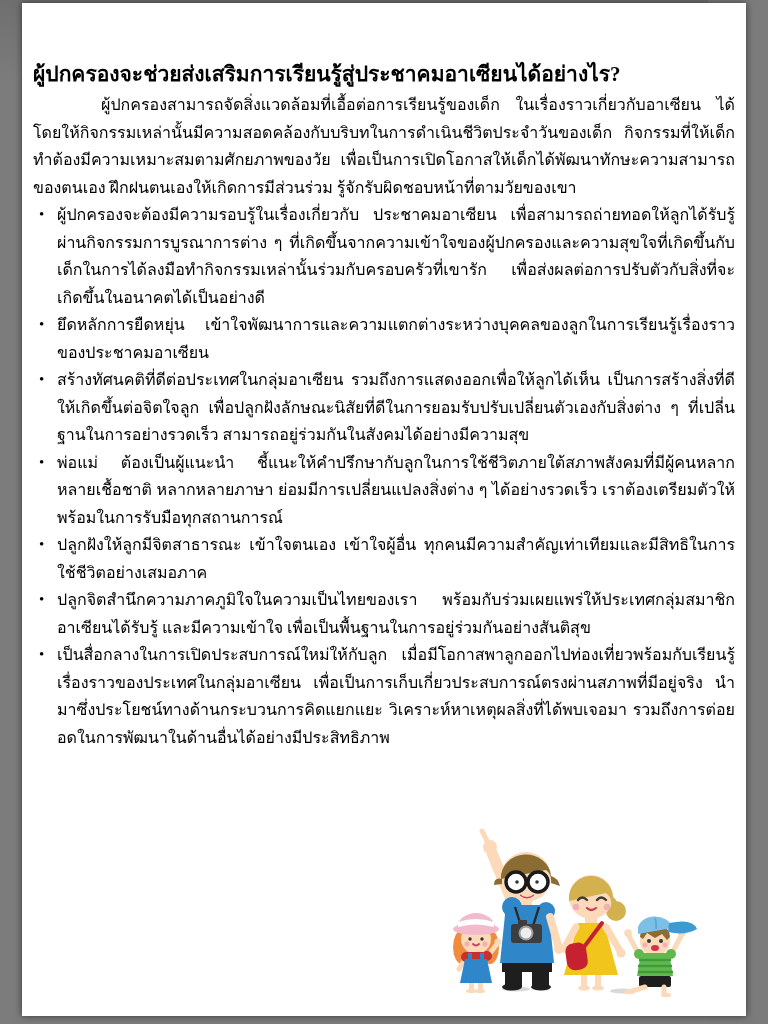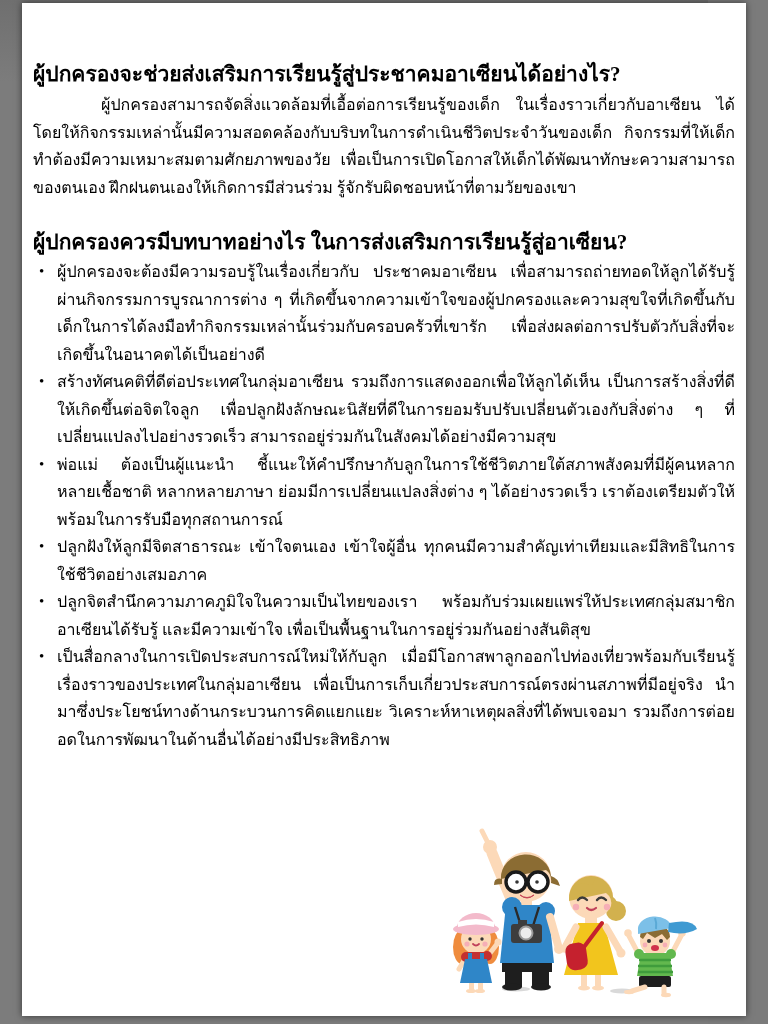--- a/index.html
+++ b/index.html
@@ -83,25 +83,25 @@
 <body>
 
 <div class="viewport">
   <div class="page">
     <div class="content">
 
       <h1 class="doc-title">ผู้ปกครองจะช่วยส่งเสริมการเรียนรู้สู่ประชาคมอาเซียนได้อย่างไร?</h1>
 
       <p class="para intro">ผู้ปกครองสามารถจัดสิ่งแวดล้อมที่เอื้อต่อการเรียนรู้ของเด็ก ในเรื่องราวเกี่ยวกับอาเซียน ได้โดยให้กิจกรรมเหล่านั้นมีความสอดคล้องกับบริบทในการดำเนินชีวิตประจำวันของเด็ก  กิจกรรมที่ให้เด็กทำต้องมีความเหมาะสมตามศักยภาพของวัย  เพื่อเป็นการเปิดโอกาสให้เด็กได้พัฒนาทักษะความสามารถของตนเอง ฝึกฝนตนเองให้เกิดการมีส่วนร่วม รู้จักรับผิดชอบหน้าที่ตามวัยของเขา</p>
 
-      <h2 class="section-title">ผู้ปกครองควรมีบทบาทอย่างไร ในการส่งเสริมการเรียนรู้สู่อาเซียน?</h2>
 
       <ul class="bullets">
         <li>ผู้ปกครองจะต้องมีความรอบรู้ในเรื่องเกี่ยวกับ ประชาคมอาเซียน เพื่อสามารถถ่ายทอดให้ลูกได้รับรู้ผ่านกิจกรรมการบูรณาการต่าง  ๆ  ที่เกิดขึ้นจากความเข้าใจของผู้ปกครองและความสุขใจที่เกิดขึ้นกับเด็กในการได้ลงมือทำกิจกรรมเหล่านั้นร่วมกับครอบครัวที่เขารัก เพื่อส่งผลต่อการปรับตัวกับสิ่งที่จะเกิดขึ้นในอนาคตได้เป็นอย่างดี</li>
-        <li>สร้างทัศนคติที่ดีต่อประเทศในกลุ่มอาเซียน รวมถึงการแสดงออกเพื่อให้ลูกได้เห็น เป็นการสร้างสิ่งที่ดีให้เกิดขึ้นต่อจิตใจลูก เพื่อปลูกฝังลักษณะนิสัยที่ดีในการยอมรับปรับเปลี่ยนตัวเองกับสิ่งต่าง ๆ ที่เปลี่ยนแปลงไปอย่างรวดเร็ว สามารถอยู่ร่วมกันในสังคมได้อย่างมีความสุข</li>
+        <li>ยึดหลักการยืดหยุ่น  เข้าใจพัฒนาการและความแตกต่างระหว่างบุคคลของลูกในการเรียนรู้เรื่องราวของประชาคมอาเซียน</li>
+        <li>สร้างทัศนคติที่ดีต่อประเทศในกลุ่มอาเซียน รวมถึงการแสดงออกเพื่อให้ลูกได้เห็น เป็นการสร้างสิ่งที่ดีให้เกิดขึ้นต่อจิตใจลูก เพื่อปลูกฝังลักษณะนิสัยที่ดีในการยอมรับปรับเปลี่ยนตัวเองกับสิ่งต่าง ๆ ที่เปลี่นฐานในการอย่างรวดเร็ว สามารถอยู่ร่วมกันในสังคมได้อย่างมีความสุข</li>
         <li>พ่อแม่  ต้องเป็นผู้แนะนำ  ชี้แนะให้คำปรึกษากับลูกในการใช้ชีวิตภายใต้สภาพสังคมที่มีผู้คนหลากหลายเชื้อชาติ หลากหลายภาษา ย่อมมีการเปลี่ยนแปลงสิ่งต่าง ๆ ได้อย่างรวดเร็ว เราต้องเตรียมตัวให้พร้อมในการรับมือทุกสถานการณ์</li>
         <li>ปลูกฝังให้ลูกมีจิตสาธารณะ  เข้าใจตนเอง  เข้าใจผู้อื่น  ทุกคนมีความสำคัญเท่าเทียมและมีสิทธิในการใช้ชีวิตอย่างเสมอภาค</li>
         <li>ปลูกจิตสำนึกความภาคภูมิใจในความเป็นไทยของเรา  พร้อมกับร่วมเผยแพร่ให้ประเทศกลุ่มสมาชิกอาเซียนได้รับรู้ และมีความเข้าใจ เพื่อเป็นพื้นฐานในการอยู่ร่วมกันอย่างสันติสุข</li>
         <li>เป็นสื่อกลางในการเปิดประสบการณ์ใหม่ให้กับลูก  เมื่อมีโอกาสพาลูกออกไปท่องเที่ยวพร้อมกับเรียนรู้เรื่องราวของประเทศในกลุ่มอาเซียน  เพื่อเป็นการเก็บเกี่ยวประสบการณ์ตรงผ่านสภาพที่มีอยู่จริง นำมาซึ่งประโยชน์ทางด้านกระบวนการคิดแยกแยะ วิเคราะห์หาเหตุผลสิ่งที่ได้พบเจอมา รวมถึงการต่อยอดในการพัฒนาในด้านอื่นได้อย่างมีประสิทธิภาพ</li>
       </ul>
 
     </div>
 
     <svg class="family" viewBox="0 0 300 176" xmlns="http://www.w3.org/2000/svg" aria-hidden="true">
 

